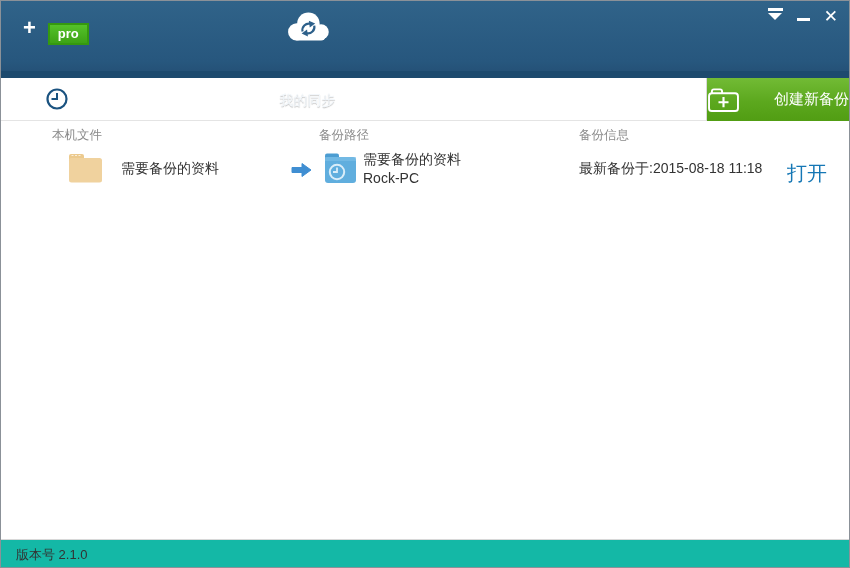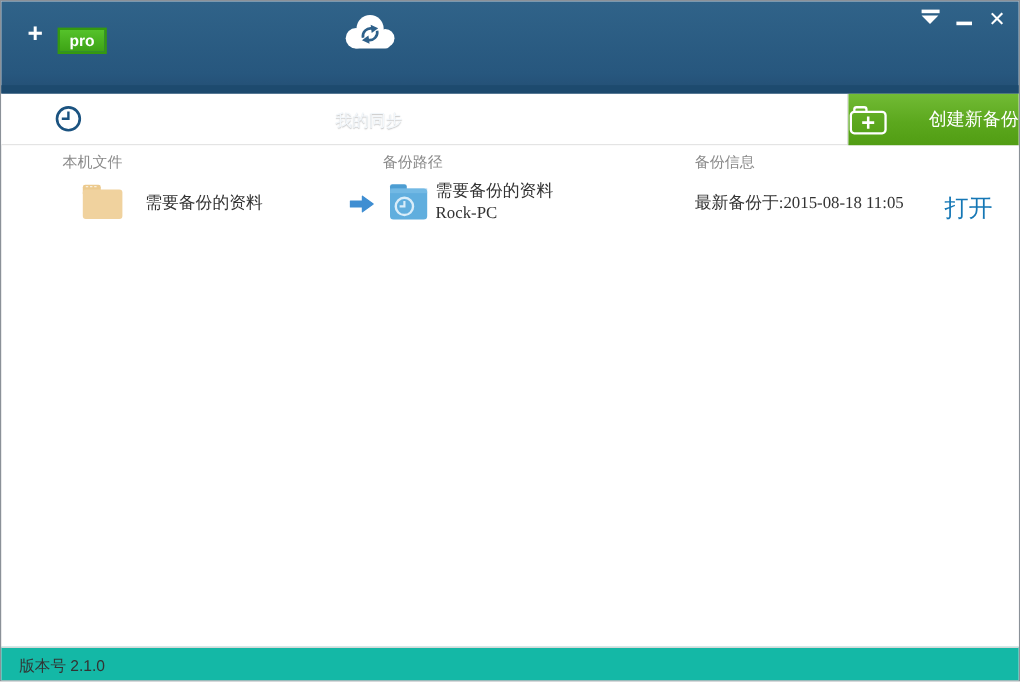--- a/index.html
+++ b/index.html
@@ -65,21 +65,21 @@
     box-shadow: -1px 0 0 #d9d9d9;
     display: flex; align-items: center; justify-content: space-between; gap: 9px;
     color: #fff; font-size: 15px; font-family: inherit;
   }
 
   
   .list-area { position: absolute; top: 121px; left: 0; right: 0; bottom: 28px; background: #fff; margin-left: 23px; }
   .col-h { position: absolute; top: 5px; font-size: 12.5px; color: #8a8a8a; }
   .col-h.c1 { left: 28px; } .col-h.c2 { left: 295px; } .col-h.c3 { left: 555px; }
 
-  .row-item { position: absolute; left: 0; right: 0; top: 0; height: 86px; font-family: Liberation Serif, serif; }
+  .row-item { position: absolute; left: 0; right: 0; top: 0; height: 86px; }
   .folder-yellow { position: absolute; left: 44px; top: 29px; }
   .src-label { position: absolute; left: 97px; top: 38px; font-size: 14px; color: #333; }
   .flow-arrow { position: absolute; left: 267px; top: 40px; }
   .folder-blue { position: absolute; left: 300px; top: 29px; }
   .target-block { position: absolute; left: 339px; top: 28px; font-size: 14px; color: #333; line-height: 19px; }
   .backup-info { position: absolute; left: 555px; top: 38px; font-size: 14px; color: #333; }
   .open-link { position: absolute; left: 763px; top: 38px; font-size: 20px; color: #1577b5; cursor: pointer; text-decoration: none; }
   .row-menu { position: absolute; left: 797px; top: 39px; width: 23px; cursor: pointer; }
   .row-menu .mbar { width: 23px; height: 3px; background: #1a6fad; border-radius: 1px; margin-bottom: 3.5px; }
   .row-menu .mbar:last-child { margin-bottom: 0; }
@@ -179,21 +179,21 @@
           <rect x="1" y="6" width="31" height="4" fill="#7ec0e8" opacity="0.6"></rect>
           <circle cx="13" cy="21" r="7.2" fill="none" stroke="#d9edf9" stroke-width="2"></circle>
           <path d="M13 16.5 V21 H9" fill="none" stroke="#d9edf9" stroke-width="1.8"></path>
         </svg>
       </span>
       <div class="target-block">
         <div>需要备份的资料</div>
         <div>Rock-PC</div>
       </div>
 
-      <span class="backup-info">最新备份于:2015-08-18 11:05</span>
+      <span class="backup-info">最新备份于:2015-08-18 11:18</span>
       <a class="open-link">打开</a>
       <span class="row-menu">
         <span class="mbar"></span>
         <span class="mbar"></span>
         <span class="mbar"></span>
       </span>
     </div>
   </div>
 
   <footer class="statusbar">

